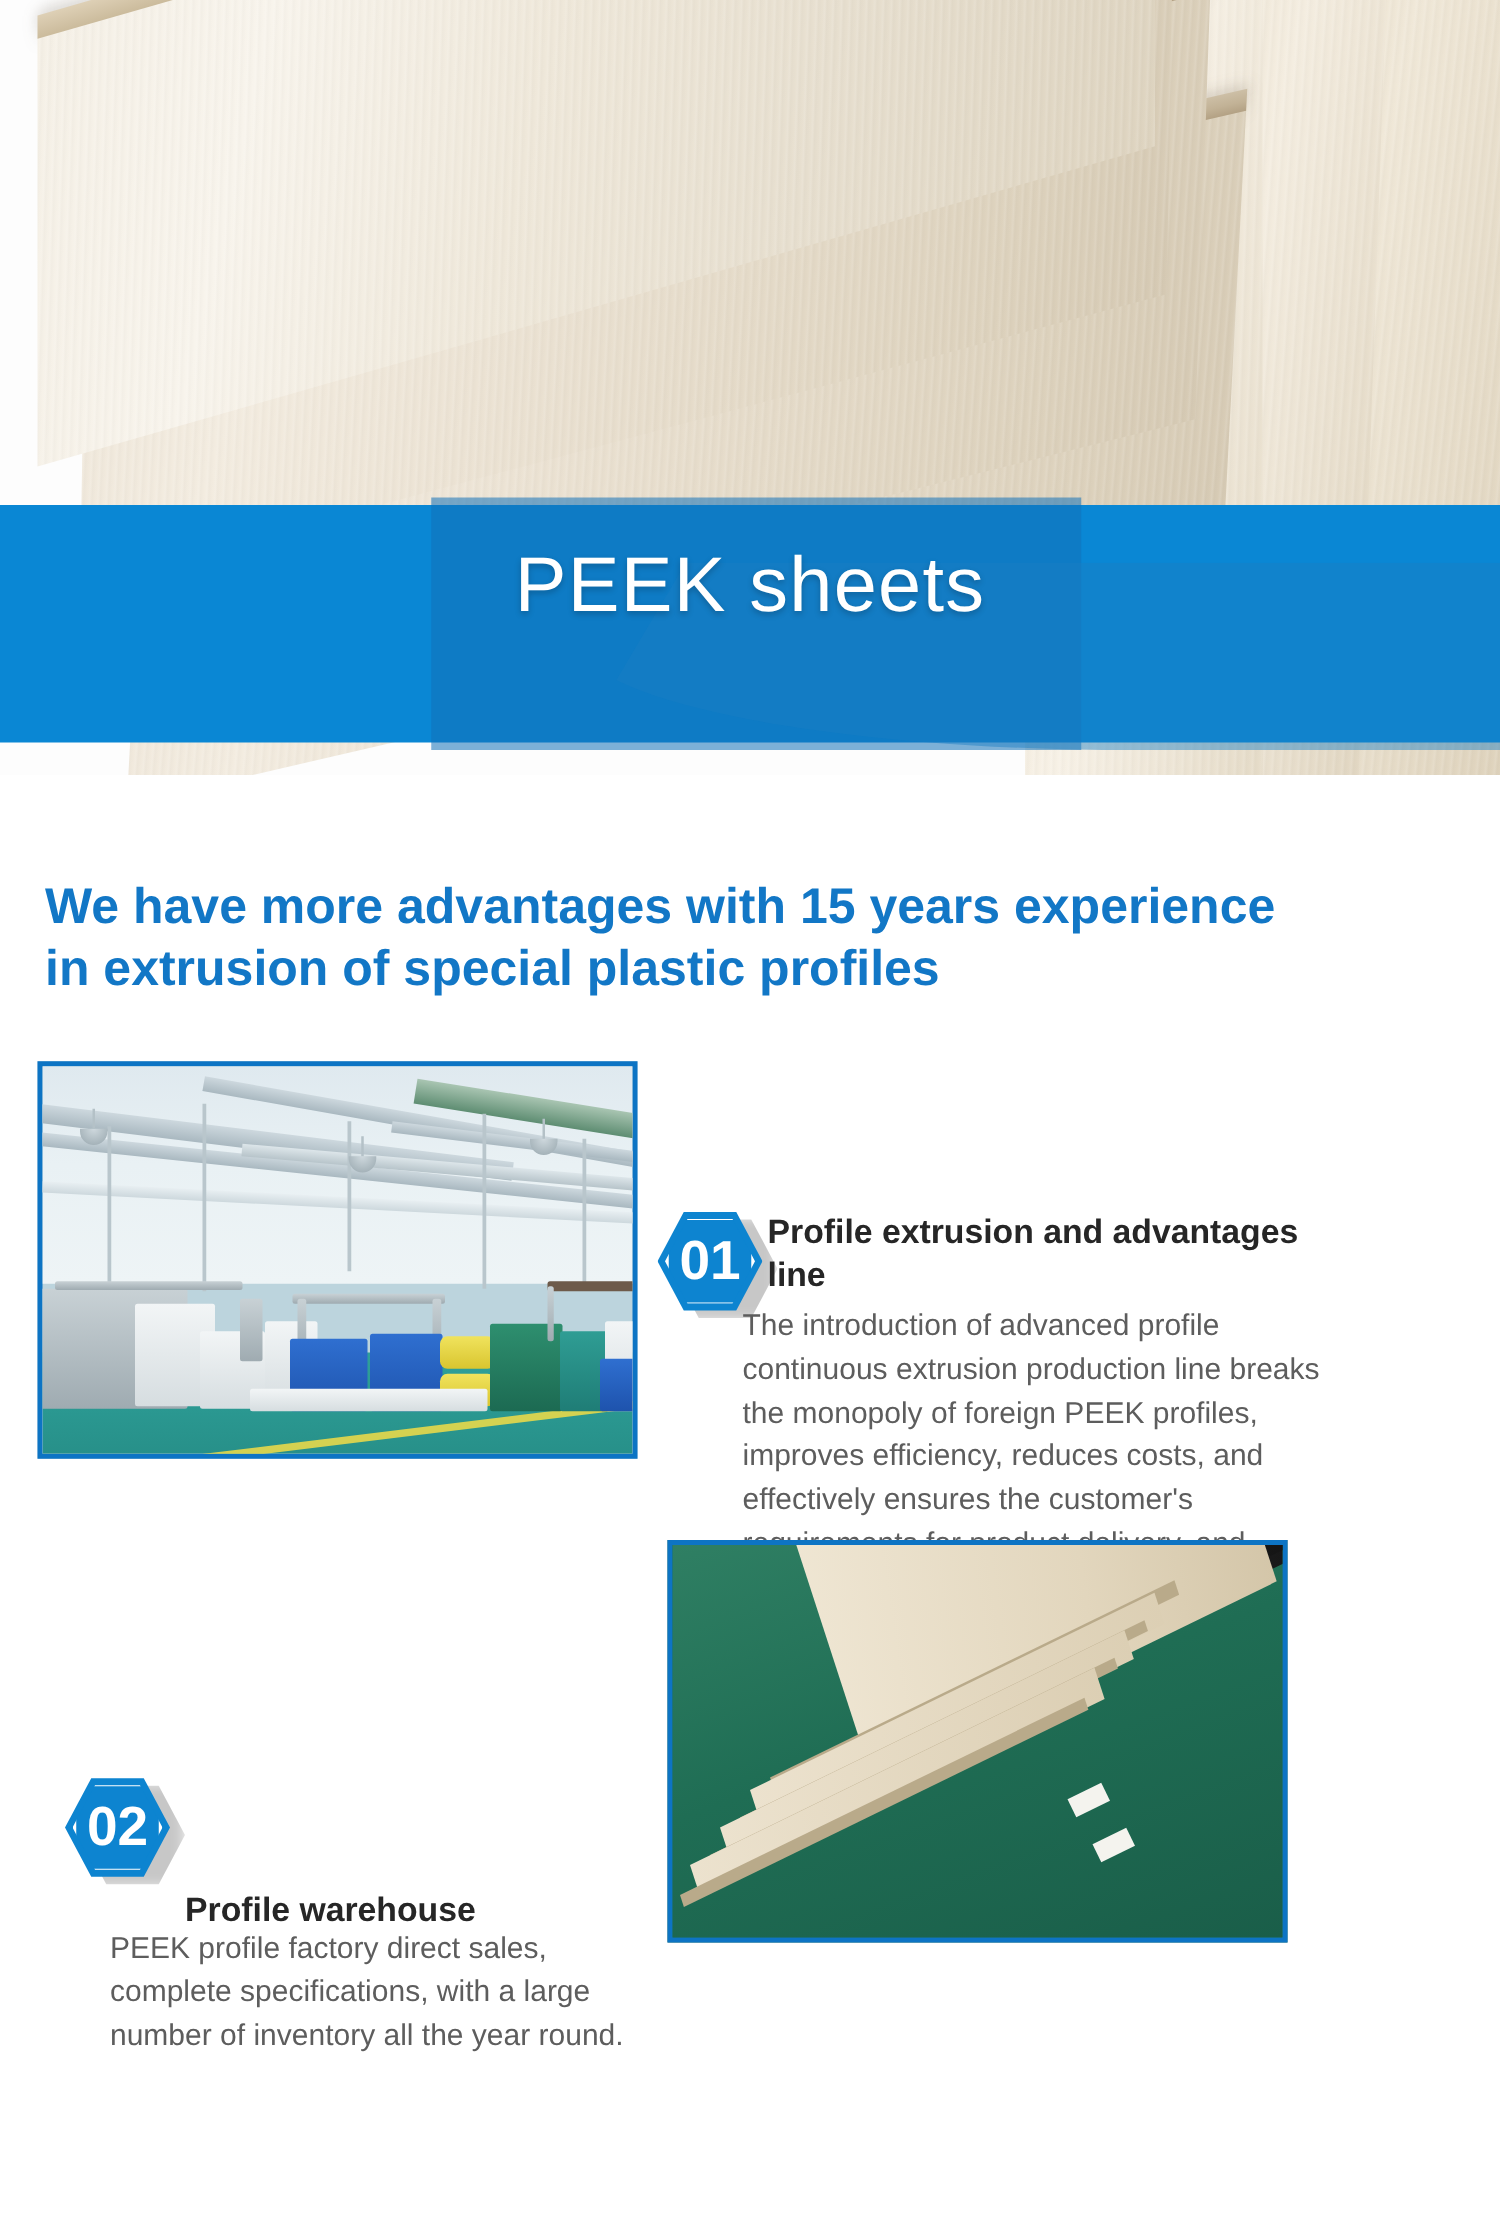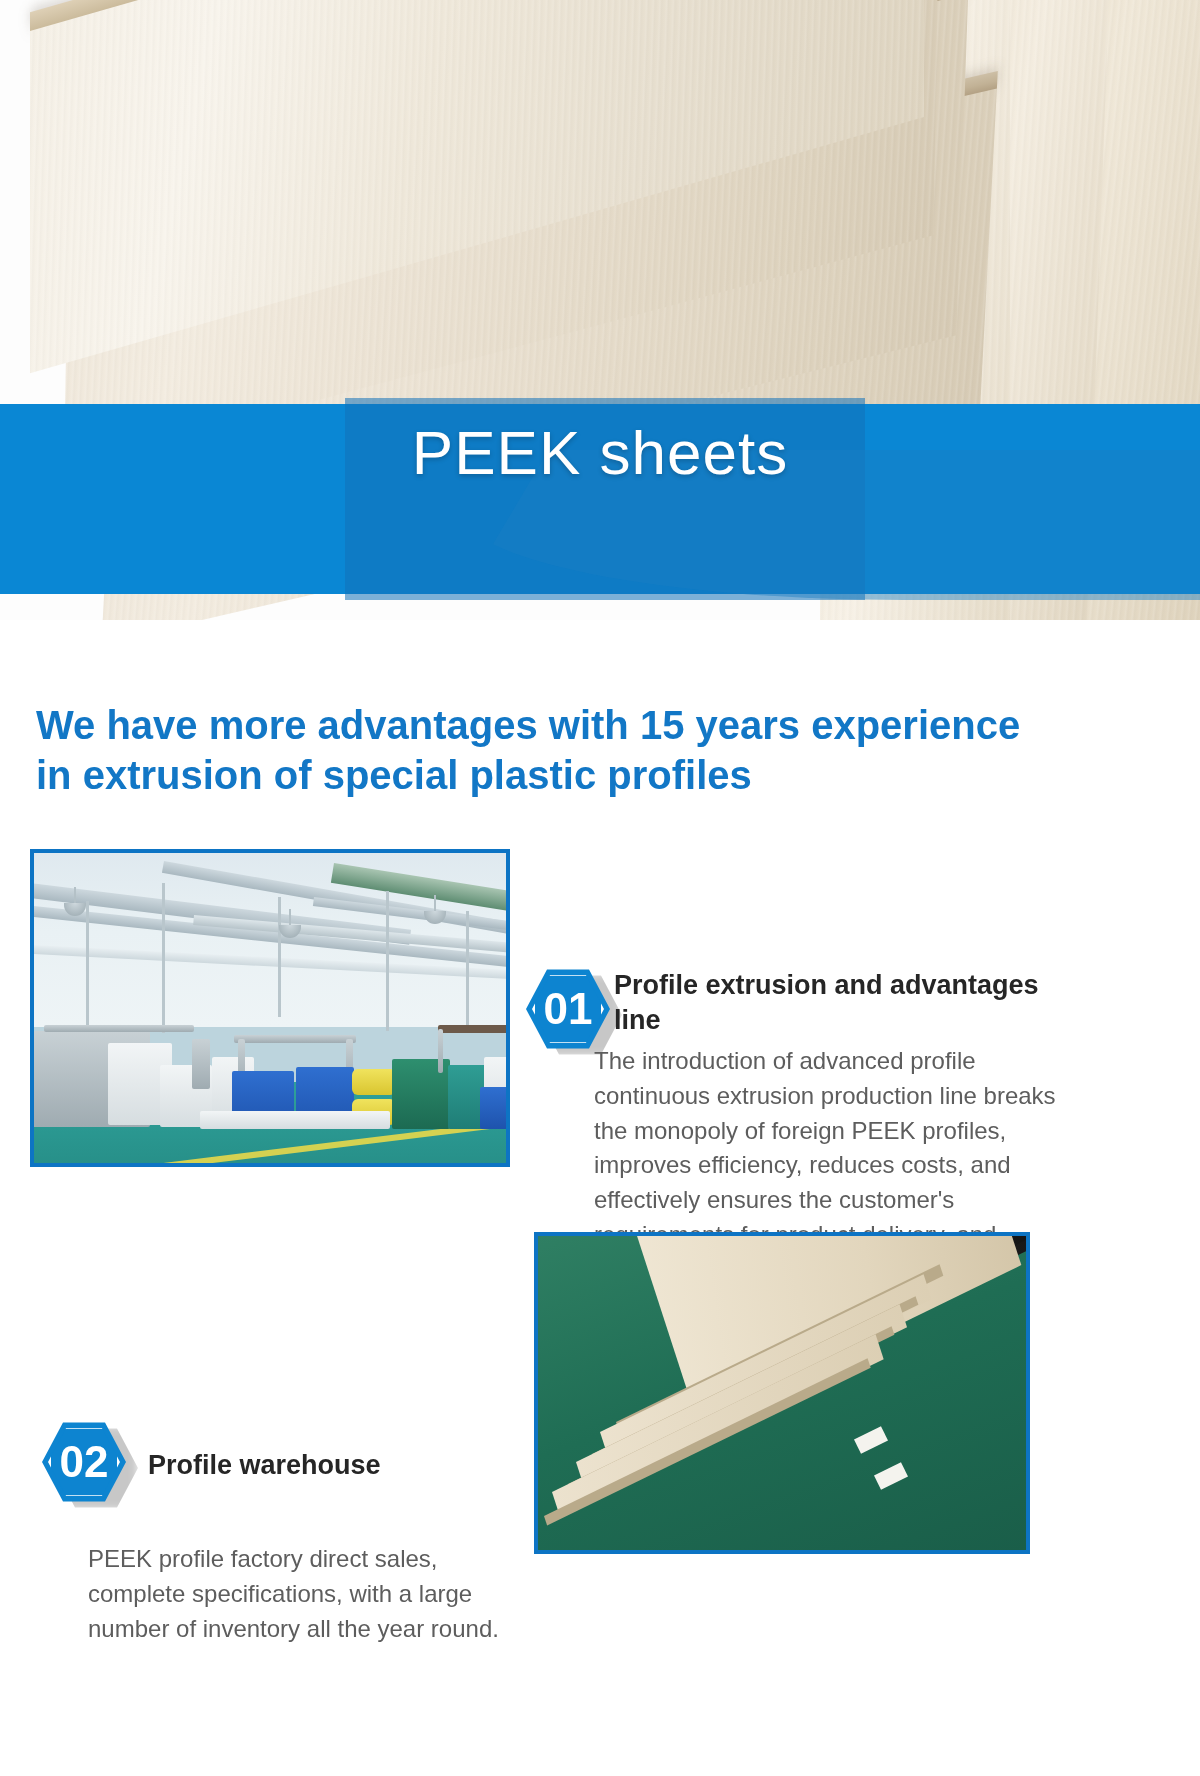--- a/index.html
+++ b/index.html
@@ -70,21 +70,21 @@
     border-radius:0 0 0 60% ;
     z-index:1;
   }
   .banner-inner{ position:relative; z-index:3; text-align:center; }
   .banner-title{
     color:#ffffff;
     font-size:62px;
     line-height:1;
     font-weight:400;
     letter-spacing:1px;
-    padding-top:18px;
+    padding-top:34px;
     text-shadow:0 2px 5px rgba(0,0,0,.22);
   }
   .banner-sub{
     color:#ffffff;
     font-size:31px;
     line-height:1.15;
     font-weight:400;
     padding-top:22px;
     text-shadow:0 1px 3px rgba(0,0,0,.20);
   }
@@ -324,30 +324,30 @@
     <div class="hex-outer"></div>
     <div class="hex-inner"></div>
     <span class="hex-num">01</span>
   </div>
 </div>
 
 <div class="feature-title" style="left:614px; top:968px; width:448px;">Profile extrusion and advantages line</div>
 
 <div class="feature-body" style="left:594px; top:1044px; width:470px;">The introduction of advanced profile continuous extrusion production line breaks the monopoly of foreign PEEK profiles, improves efficiency, reduces costs, and effectively ensures the customer's requirements for product delivery, and keeps a large amount of inventory all the year round.</div>
 
-<div class="badge-wrap" style="left:42px; top:1420px;text-align:center;">
+<div class="badge-wrap" style="left:52px; top:1420px;text-align:center;">
   <div class="hex-shadow"></div>
   <div class="hexagon">
     <div class="hex-outer"></div>
     <div class="hex-inner"></div>
     <span class="hex-num">02</span>
   </div>
 </div>
 
-<div class="feature-title" style="left:148px; top:1448px; width:380px;">Profile warehouse</div>
+<div class="feature-title" style="left:148px; top:1511px; width:380px;">Profile warehouse</div>
 
 <div class="feature-body" style="left:88px; top:1542px; width:442px;">PEEK profile factory direct sales, complete specifications, with a large number of inventory all the year round.</div>
 
 <div class="block2-photo">
   <div class="b2-floor"></div>
 
   <div class="slab black" style="left:300px; top:-60px; width:330px; height:150px;"></div>
   <div class="slab black" style="left:276px; top:-26px; width:330px; height:120px;"></div>
   <div class="slab black" style="left:250px; top:10px; width:340px; height:90px;"></div>
 

